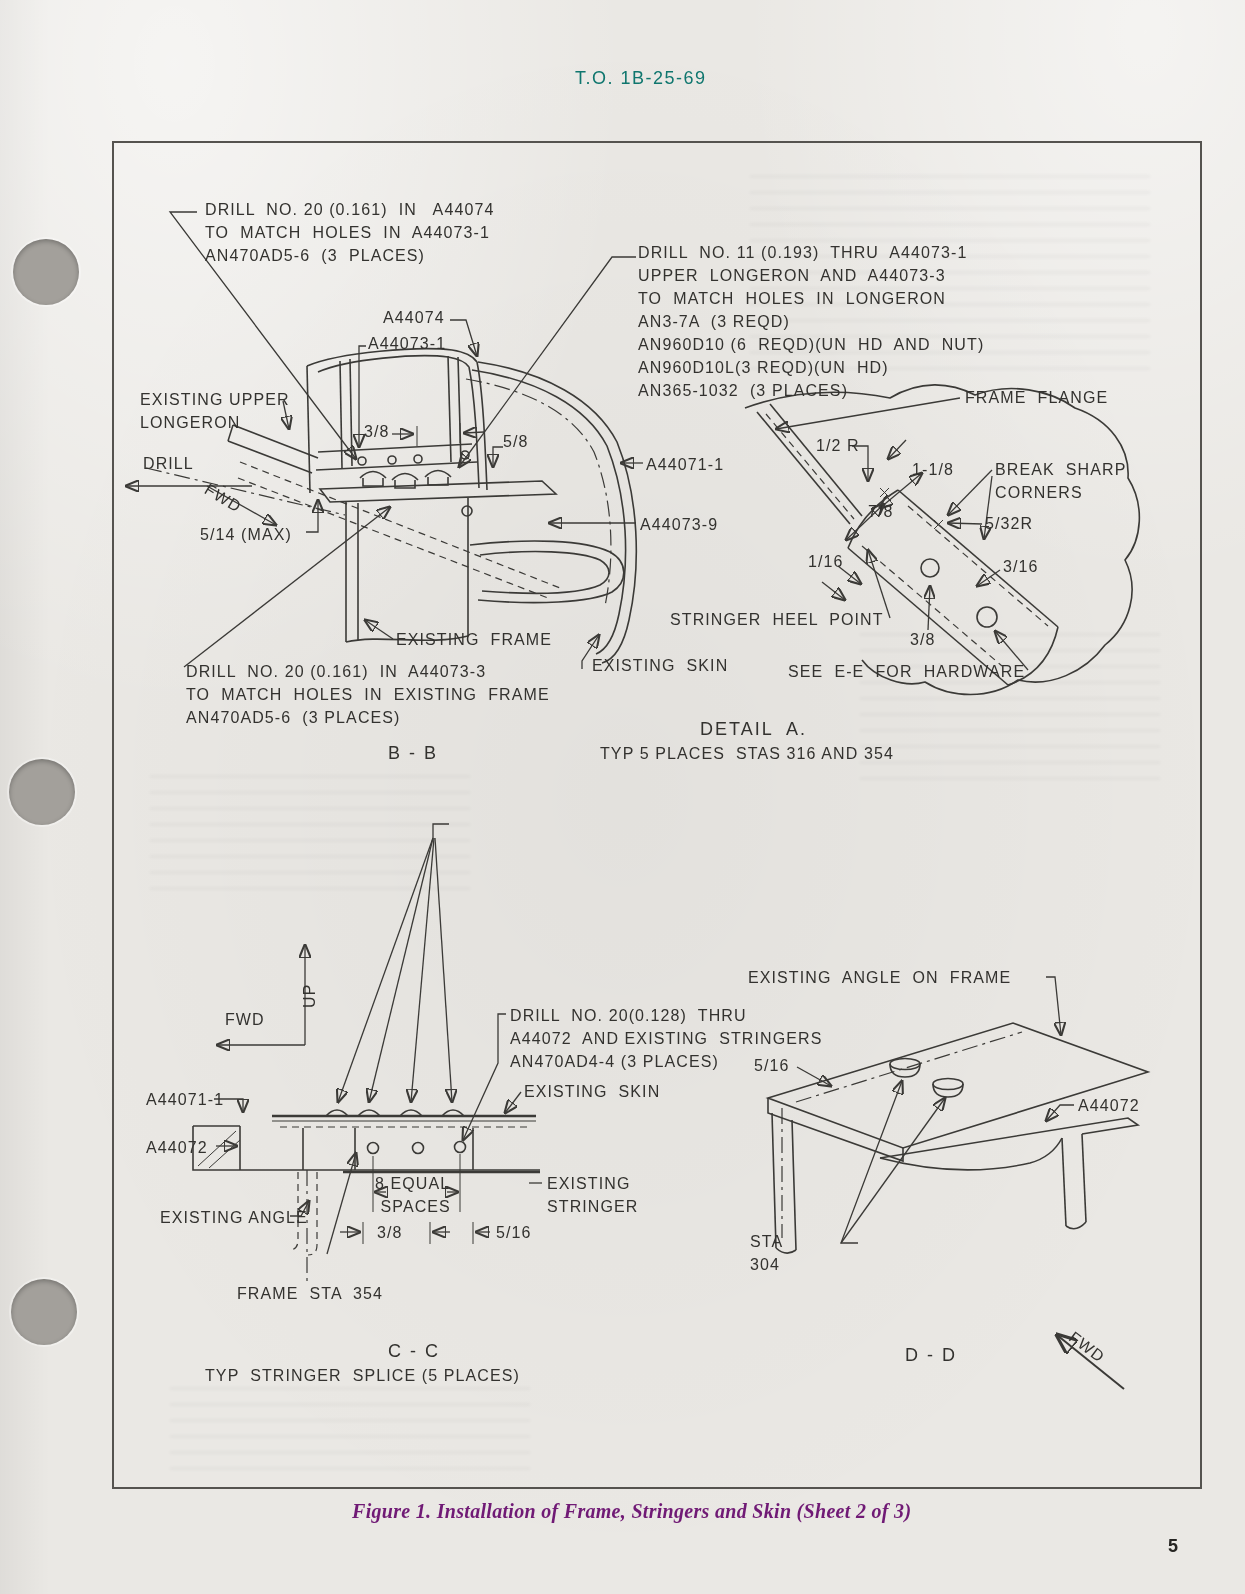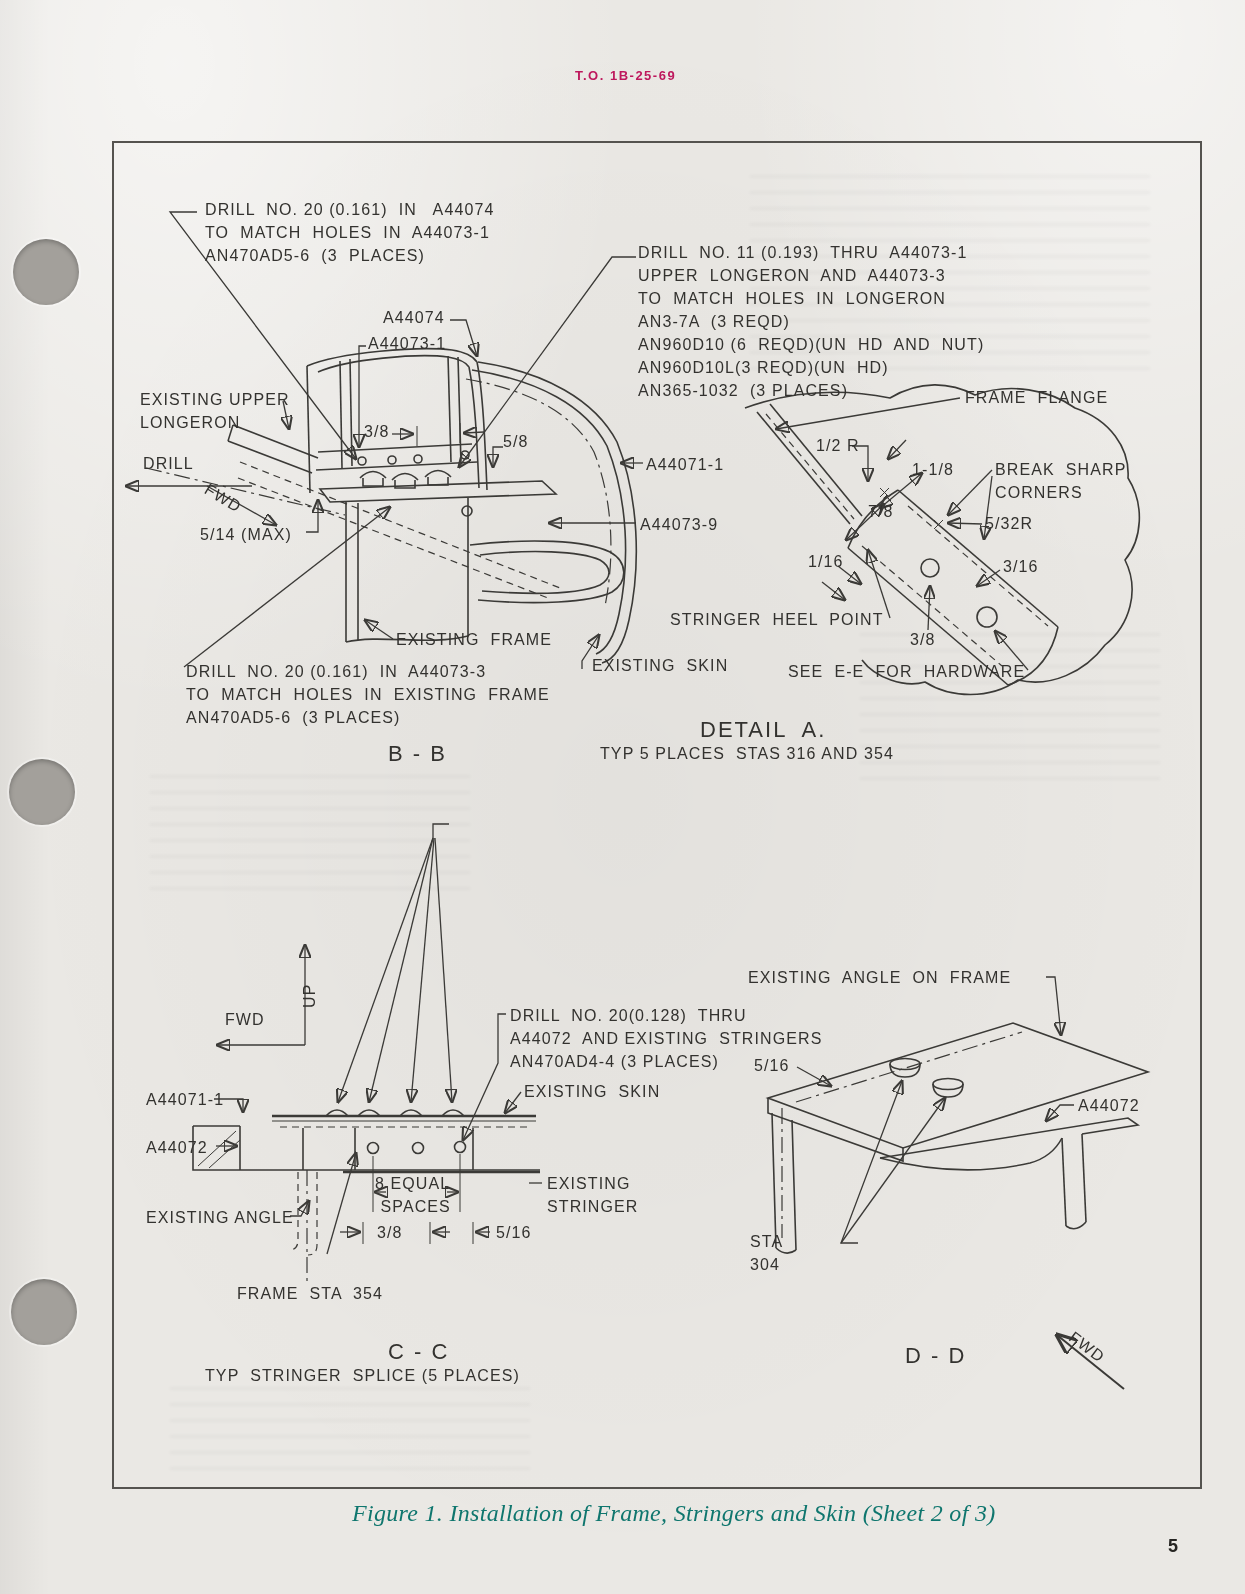--- a/index.html
+++ b/index.html
@@ -12,24 +12,24 @@
       radial-gradient(ellipse at 50% 50%, rgba(0,0,0,.03), transparent 70%),
       linear-gradient(90deg, rgba(0,0,0,.05), transparent 4%);}
   .ghost{position:absolute;opacity:.05;filter:blur(1.5px);pointer-events:none;
     background:repeating-linear-gradient(0deg,#666 0 3px,transparent 3px 16px);}
   .frame-border{position:absolute;left:112px;top:141px;width:1086px;height:1344px;
     border:2px solid #55534f;}
   .hole{position:absolute;width:66px;height:66px;border-radius:50%;background:#a3a09b;
     box-shadow:inset 0 2px 5px rgba(0,0,0,.28), 0 0 0 2px rgba(255,255,255,.35);}
   .lbl{position:absolute;font-size:16px;letter-spacing:1.1px;line-height:23px;
     color:#33322f;white-space:pre;}
-  .sec-title{font-size:22px;letter-spacing:2px;}
-  .hdr{position:absolute;font-weight:bold;font-size:13px;letter-spacing:1.5px;color:#be185d;}
+  .sec-title{font-size:18px;letter-spacing:2px;}
+  .hdr{position:absolute;font-weight:normal;font-size:18px;letter-spacing:1.5px;color:#0f766e;}
   .caption{position:absolute;font-family:"Liberation Serif",serif;font-style:italic;
-    font-weight:normal;font-size:24px;letter-spacing:.3px;color:#0f766e;}
+    font-weight:bold;font-size:20px;letter-spacing:.3px;color:#701a75;}
   .pgnum{position:absolute;font-weight:bold;font-size:18px;color:#262522;}
   .rot-fwd-bb{transform:rotate(31deg);transform-origin:left top;}
   .rot-up{transform:rotate(-90deg);transform-origin:left top;}
   .rot-fwd-dd{transform:rotate(37deg);transform-origin:left top;}
   svg.art{position:absolute;left:0;top:0;}
   svg.art path, svg.art circle, svg.art ellipse{stroke:#3b3a37;fill:none;stroke-width:1.6;}
   svg.art .ldr{stroke-width:1.3;}
   svg.art .thk{stroke-width:2.6;}
   svg.art .thin{stroke-width:1;}
   svg.art .dash{stroke-dasharray:7 5;stroke-width:1.2;}
@@ -273,21 +273,21 @@
   <div class="lbl" style="left:510px;top:1004px">DRILL  NO. 20(0.128)  THRU
 A44072  AND EXISTING  STRINGERS
 AN470AD4-4 (3 PLACES)</div>
   <div class="lbl rot-up" style="left:298px;top:1008px">UP</div>
   <div class="lbl" style="left:225px;top:1008px">FWD</div>
   <div class="lbl" style="left:146px;top:1088px">A44071-1</div>
   <div class="lbl" style="left:146px;top:1136px">A44072</div>
   <div class="lbl" style="left:524px;top:1080px">EXISTING  SKIN</div>
   <div class="lbl" style="left:547px;top:1172px">EXISTING
 STRINGER</div>
-  <div class="lbl" style="left:146px;top:1206px">EXISTING ANGLE</div>
+  <div class="lbl" style="left:160px;top:1206px">EXISTING ANGLE</div>
   <div class="lbl" style="left:375px;top:1172px">8 EQUAL
  SPACES</div>
   <div class="lbl" style="left:377px;top:1221px">3/8</div>
   <div class="lbl" style="left:496px;top:1221px">5/16</div>
   <div class="lbl" style="left:237px;top:1282px">FRAME  STA  354</div>
   <div class="lbl sec-title" style="left:388px;top:1340px">C - C</div>
   <div class="lbl" style="left:205px;top:1364px">TYP  STRINGER  SPLICE (5 PLACES)</div>
 
   <div class="lbl" style="left:748px;top:966px">EXISTING  ANGLE  ON  FRAME</div>
   <div class="lbl" style="left:754px;top:1054px">5/16</div>

